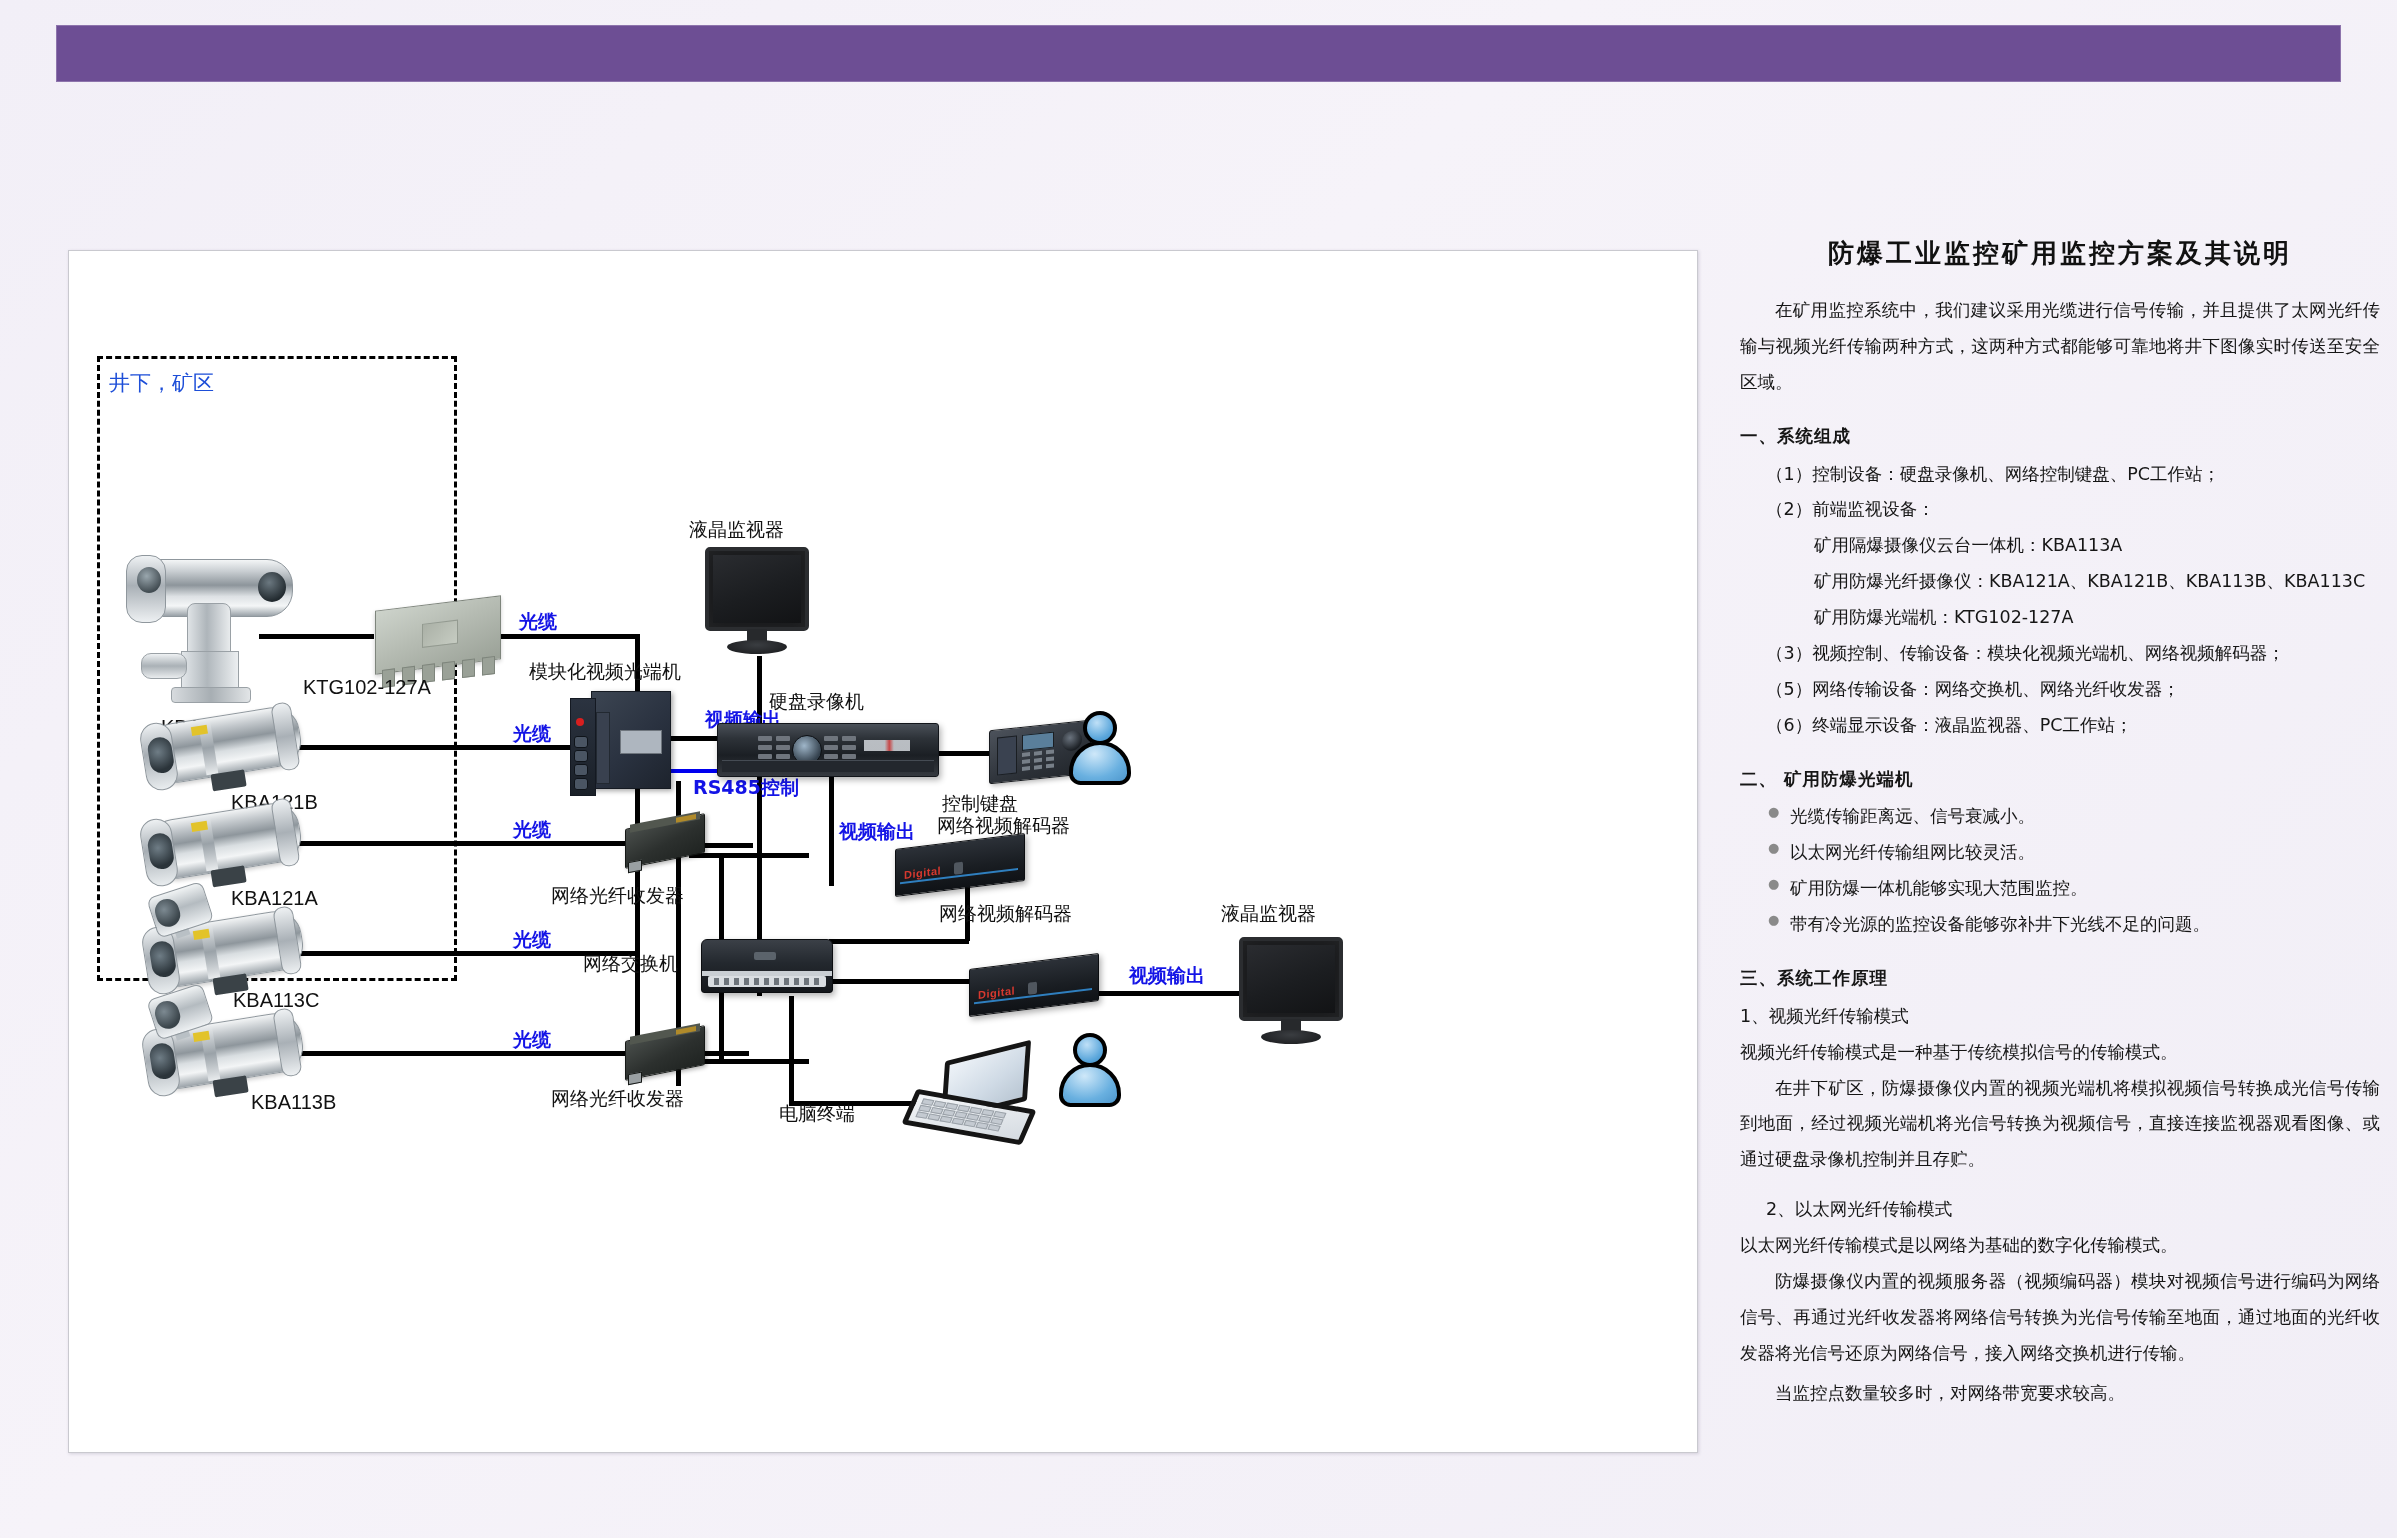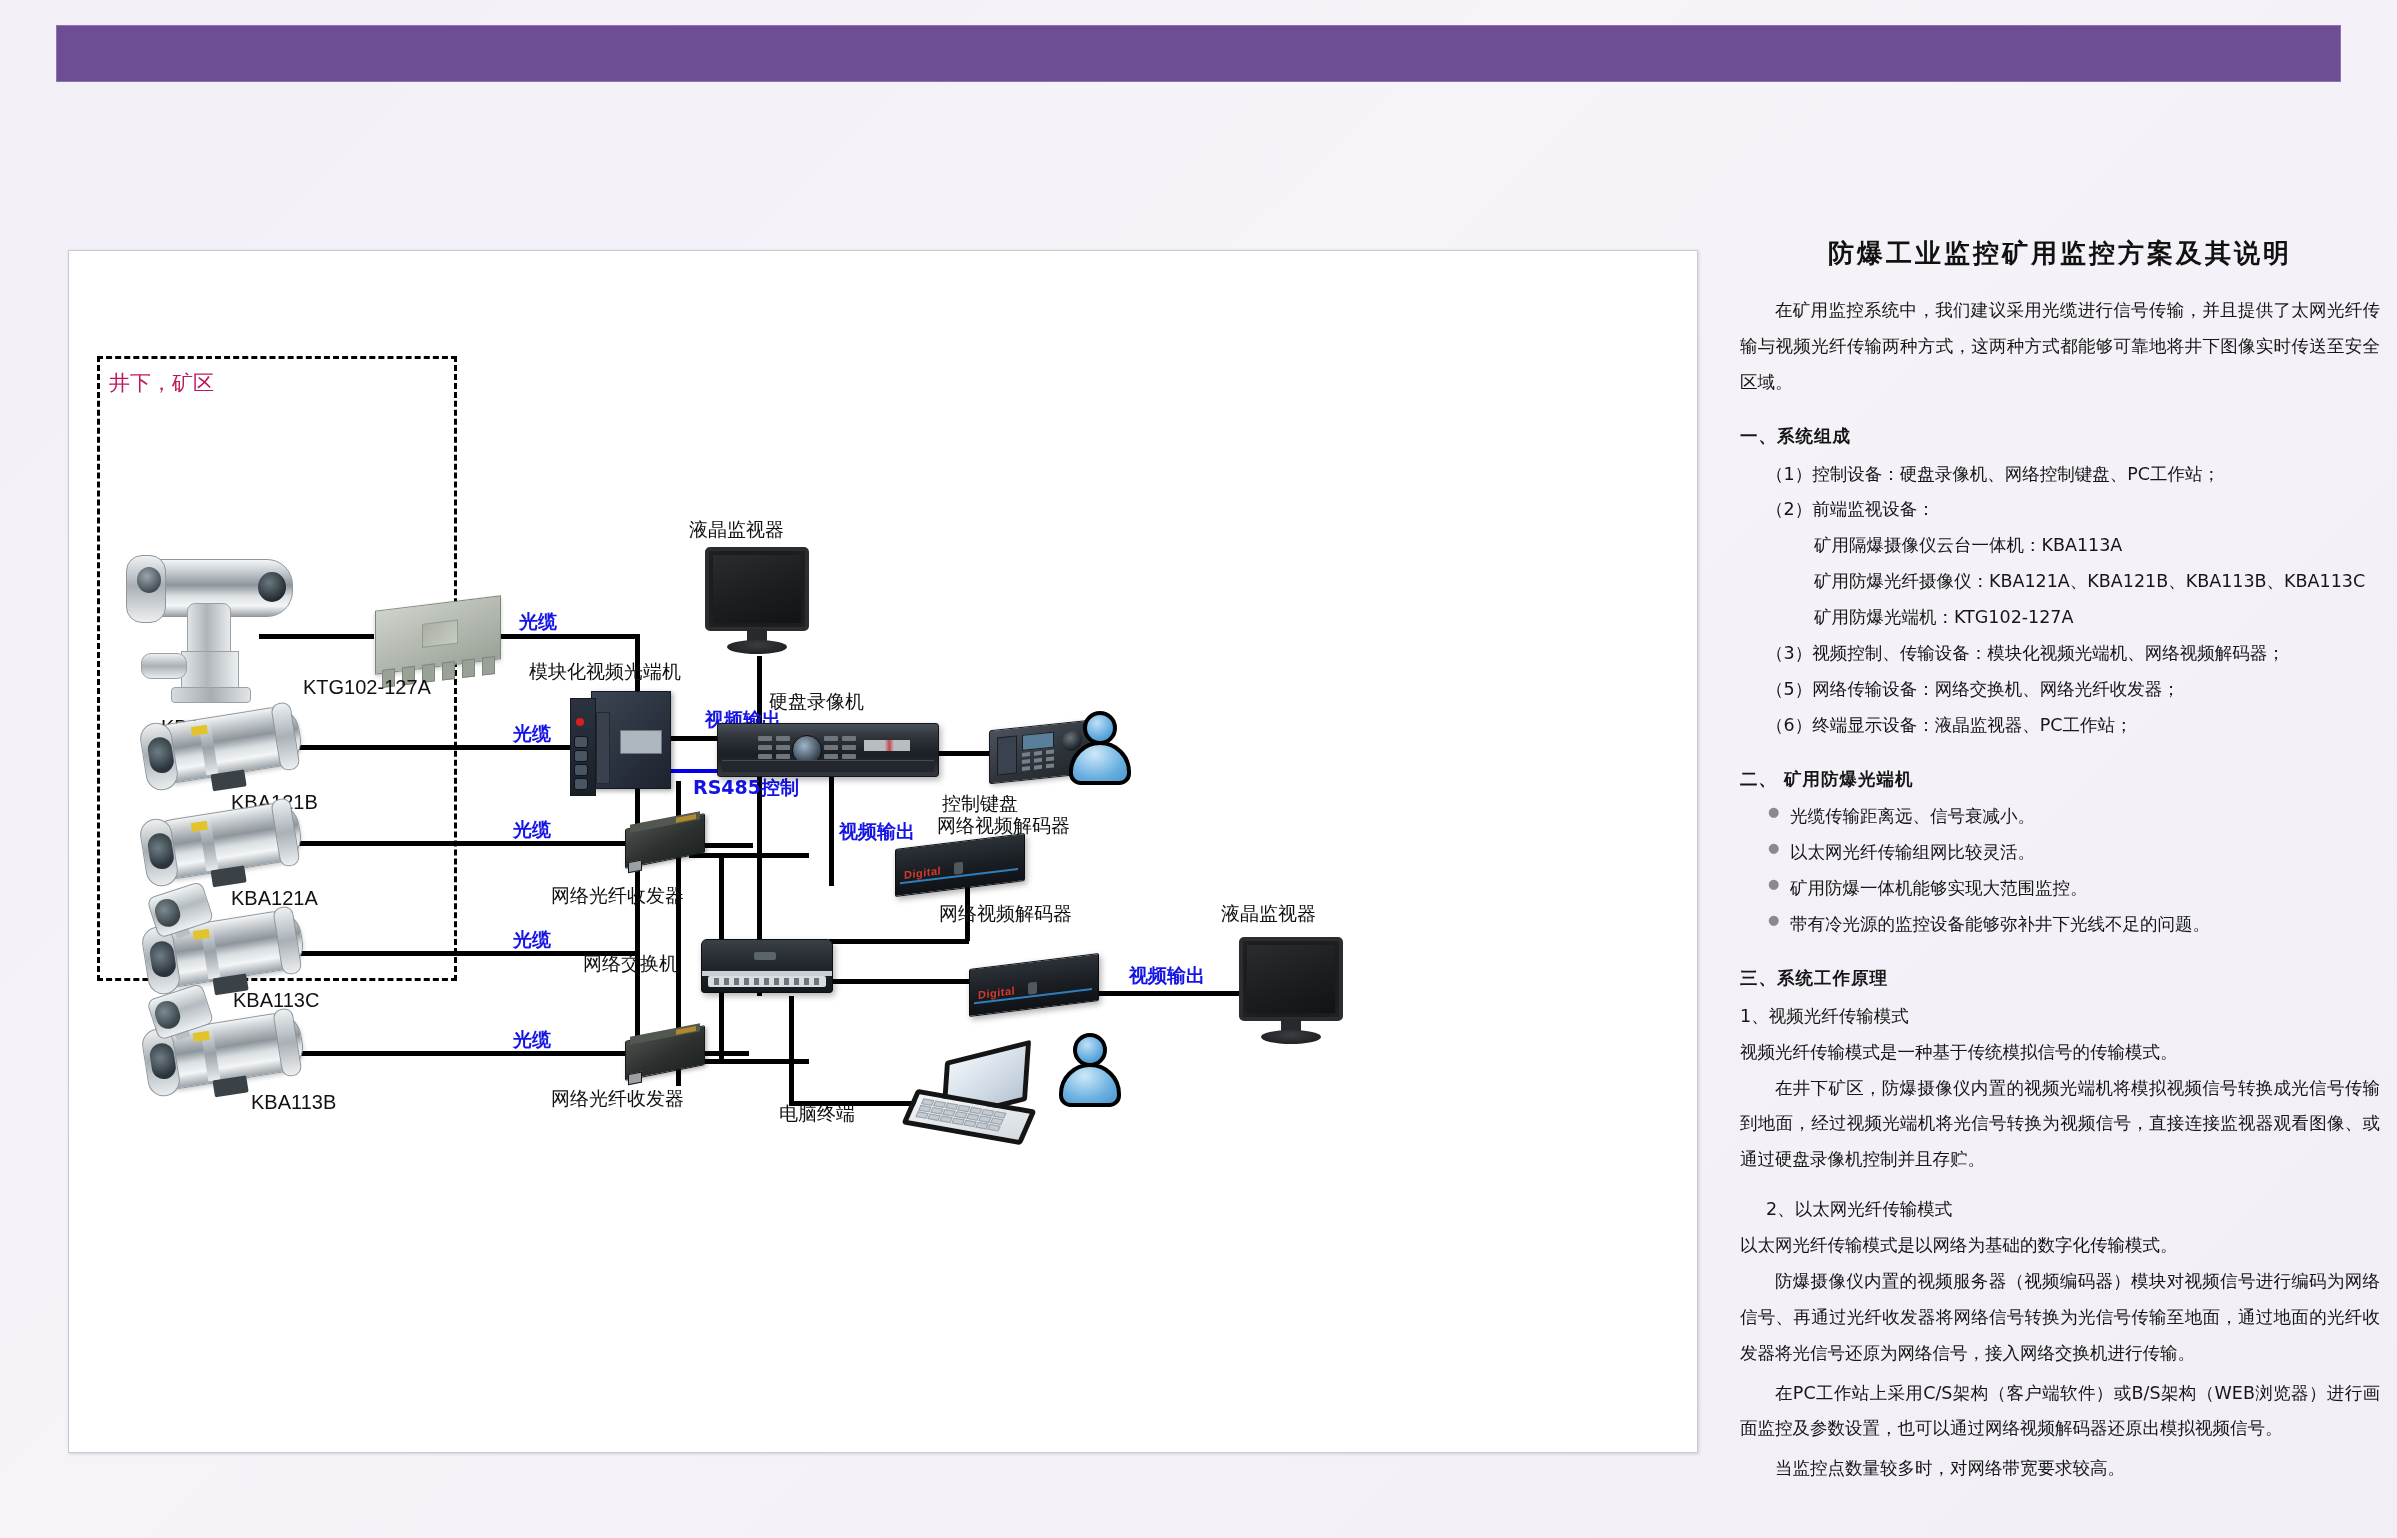--- a/index.html
+++ b/index.html
@@ -18,21 +18,21 @@
     position:absolute;left:68px;top:250px;width:1630px;height:1203px;
     background:#ffffff;border:1px solid #c9c9cf;box-sizing:border-box;
     box-shadow:1px 1px 3px rgba(120,110,140,.25);
   }
   
   #mine-zone{
     position:absolute;left:28px;top:105px;width:360px;height:625px;
     border:3px dashed #000;box-sizing:border-box;
   }
   #mine-zone-label{
-    position:absolute;left:40px;top:118px;font-size:21px;color:#be185d;
+    position:absolute;left:40px;top:118px;font-size:21px;color:#1d4ed8;
     font-family:"DejaVu Sans",sans-serif;white-space:nowrap;
   }
   .lbl{
     position:absolute;font-size:19px;color:#111;white-space:nowrap;
     font-family:"DejaVu Sans",sans-serif;
   }
   .lbl-en{font-family:"Liberation Sans",sans-serif;font-size:20px;}
   .lbl-blue{
     position:absolute;font-size:19px;color:#1414e6;white-space:nowrap;
     font-family:"DejaVu Sans",sans-serif;font-weight:bold;
@@ -501,15 +501,14 @@
   <p class="bullet">带有冷光源的监控设备能够弥补井下光线不足的问题。</p>
 
   <p class="sec-h">三、系统工作原理</p>
   <p class="flat">1、视频光纤传输模式</p>
   <p class="flat">视频光纤传输模式是一种基于传统模拟信号的传输模式。</p>
   <p class="para">在井下矿区，防爆摄像仪内置的视频光端机将模拟视频信号转换成光信号传输到地面，经过视频光端机将光信号转换为视频信号，直接连接监视器观看图像、或通过硬盘录像机控制并且存贮。</p>
 
   <p class="sub-h">2、以太网光纤传输模式</p>
   <p class="flat">以太网光纤传输模式是以网络为基础的数字化传输模式。</p>
   <p class="para">防爆摄像仪内置的视频服务器（视频编码器）模块对视频信号进行编码为网络信号、再通过光纤收发器将网络信号转换为光信号传输至地面，通过地面的光纤收发器将光信号还原为网络信号，接入网络交换机进行传输。</p>
-  <p class="para">在PC工作站上采用C/S架构（客户端软件）或B/S架构（WEB浏览器）进行画面监控及参数设置，也可以通过网络视频解码器还原出模拟视频信号。</p>
   <p class="para">当监控点数量较多时，对网络带宽要求较高。</p>
 </div>
 
 </body></html>

